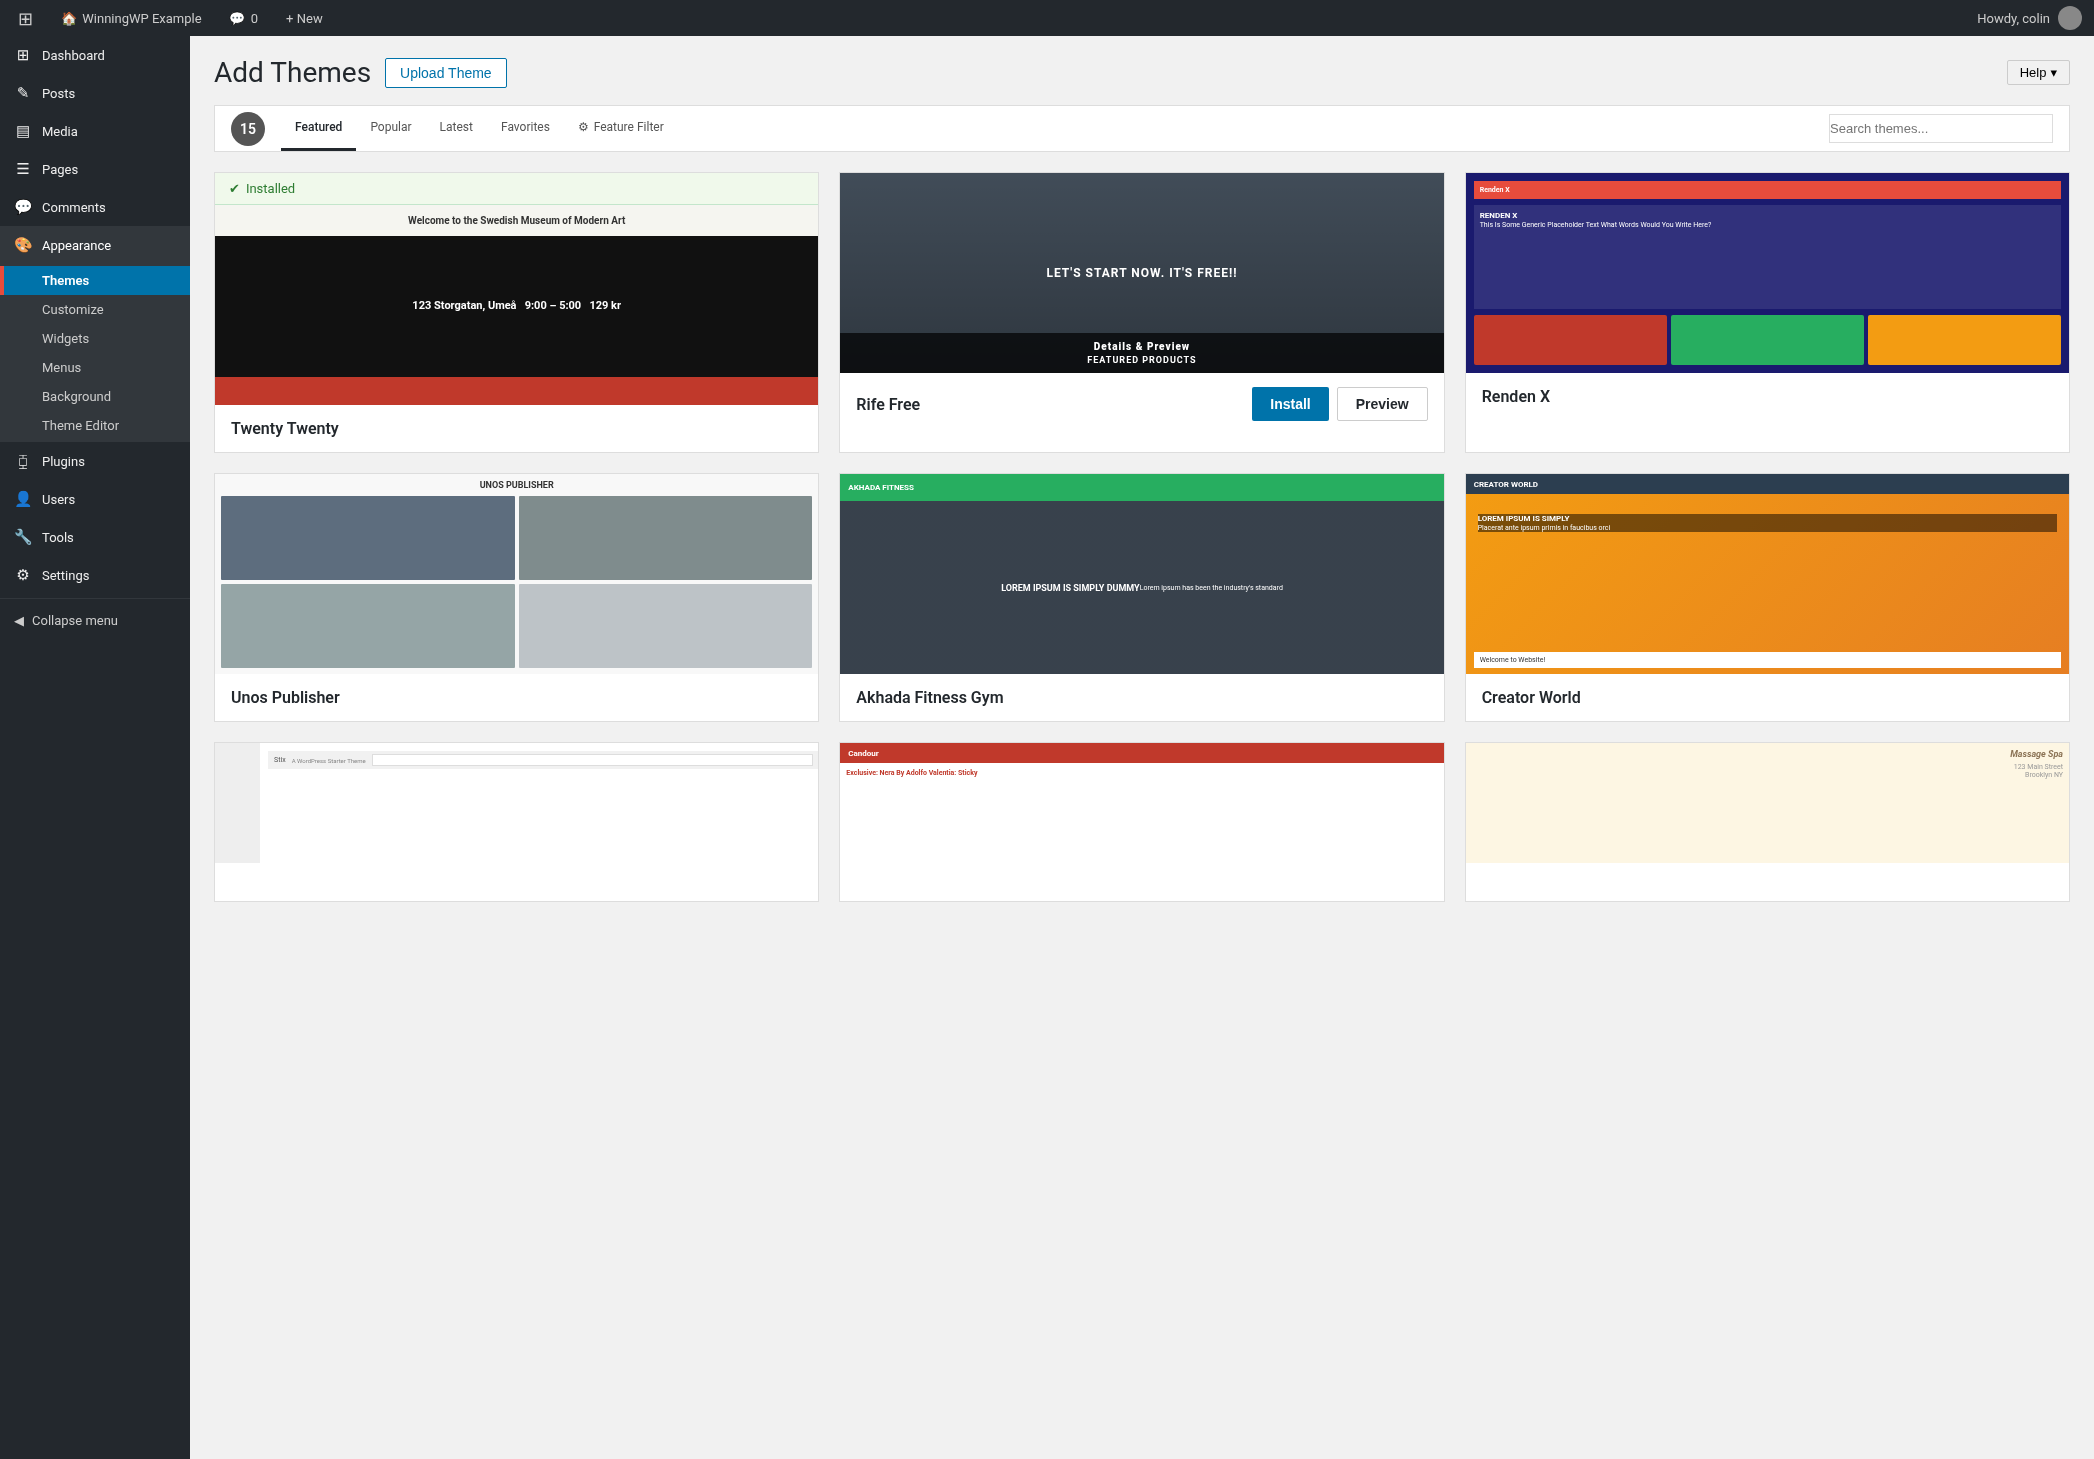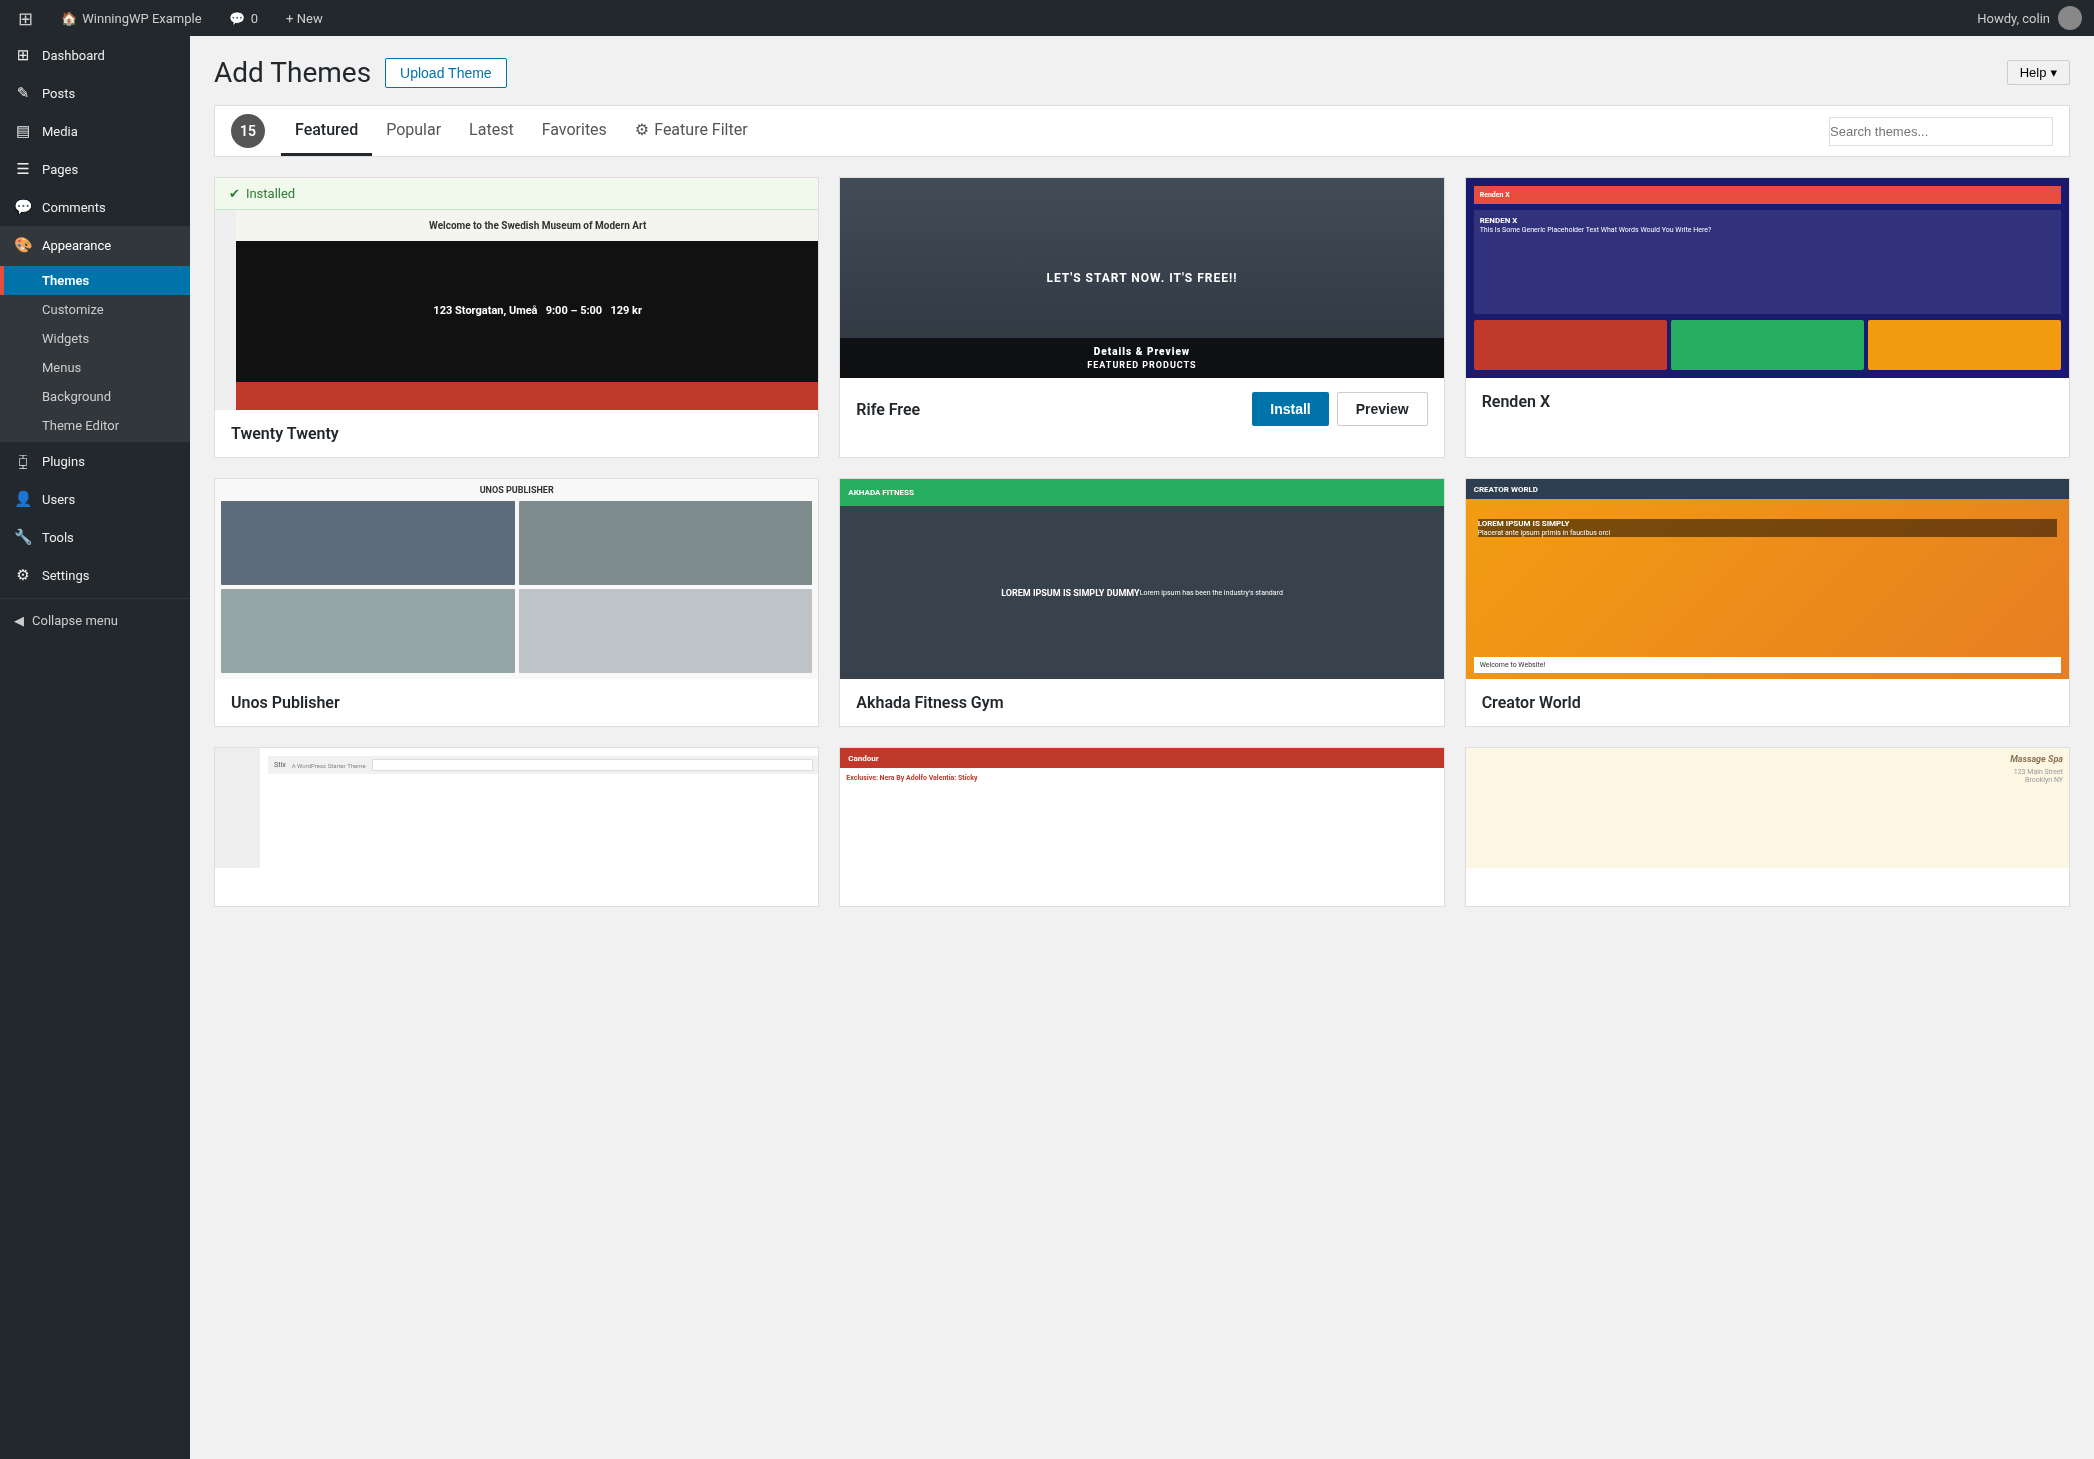--- a/index.html
+++ b/index.html
@@ -109,21 +109,21 @@
       display: flex;
       align-items: center;
       justify-content: center;
       font-size: 14px;
       font-weight: 600;
       margin-right: 16px;
       flex-shrink: 0;
     }
     .tab-item {
       padding: 14px 14px;
-      font-size: 16px;
+      font-size: 12px;
       color: #555;
       cursor: pointer;
       border-bottom: 3px solid transparent;
       text-decoration: none;
       display: flex;
       align-items: center;
       gap: 5px;
     }
     .tab-item.active { color: #23282d; border-bottom: 3px solid #23282d; font-weight: 500; }
     .tab-search { margin-left: auto; }
@@ -198,21 +198,20 @@
       border-radius: 2px;
     }
 
     
     .mock-twenty-twenty {
       background: #d946ef;
       width: 100%;
       height: 100%;
       display: flex;
       flex-direction: column;
-      margin-left: 21px;
     }
     .mock-tt-header {
       background: #f5f5f0;
       padding: 10px 14px;
       font-size: 10px;
       font-weight: 700;
       color: #333;
       text-align: center;
     }
     .mock-tt-banner {

